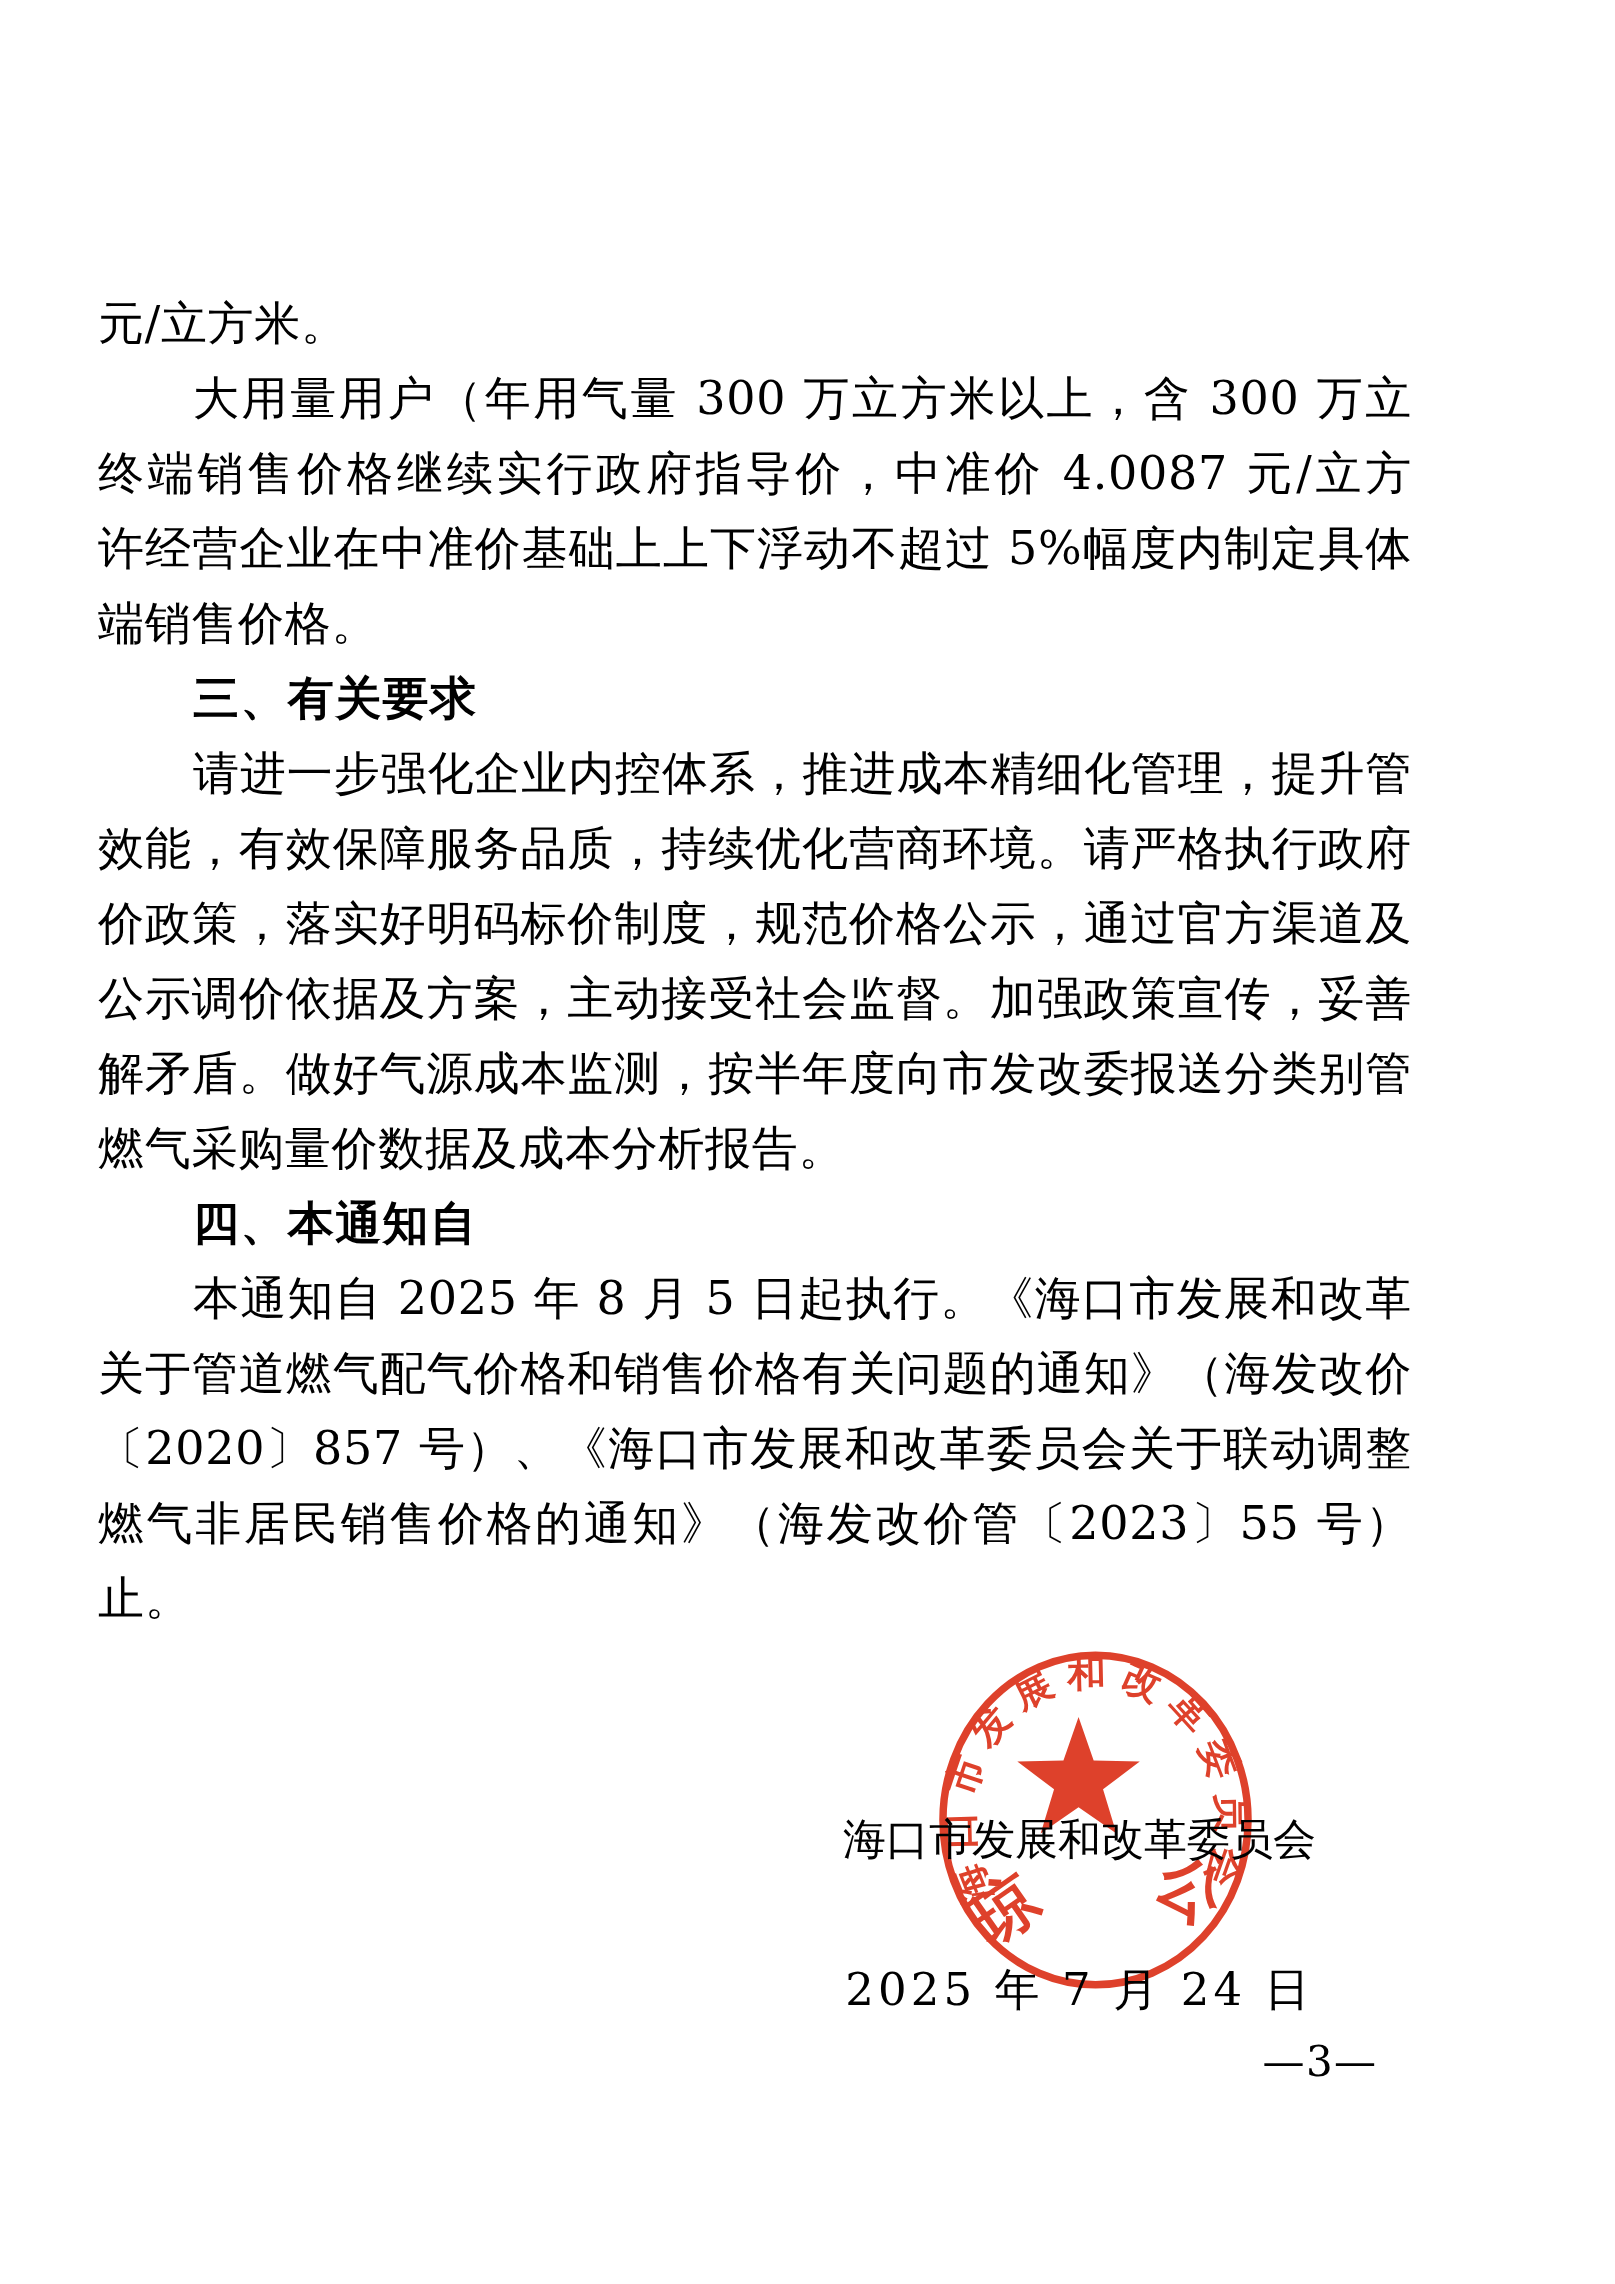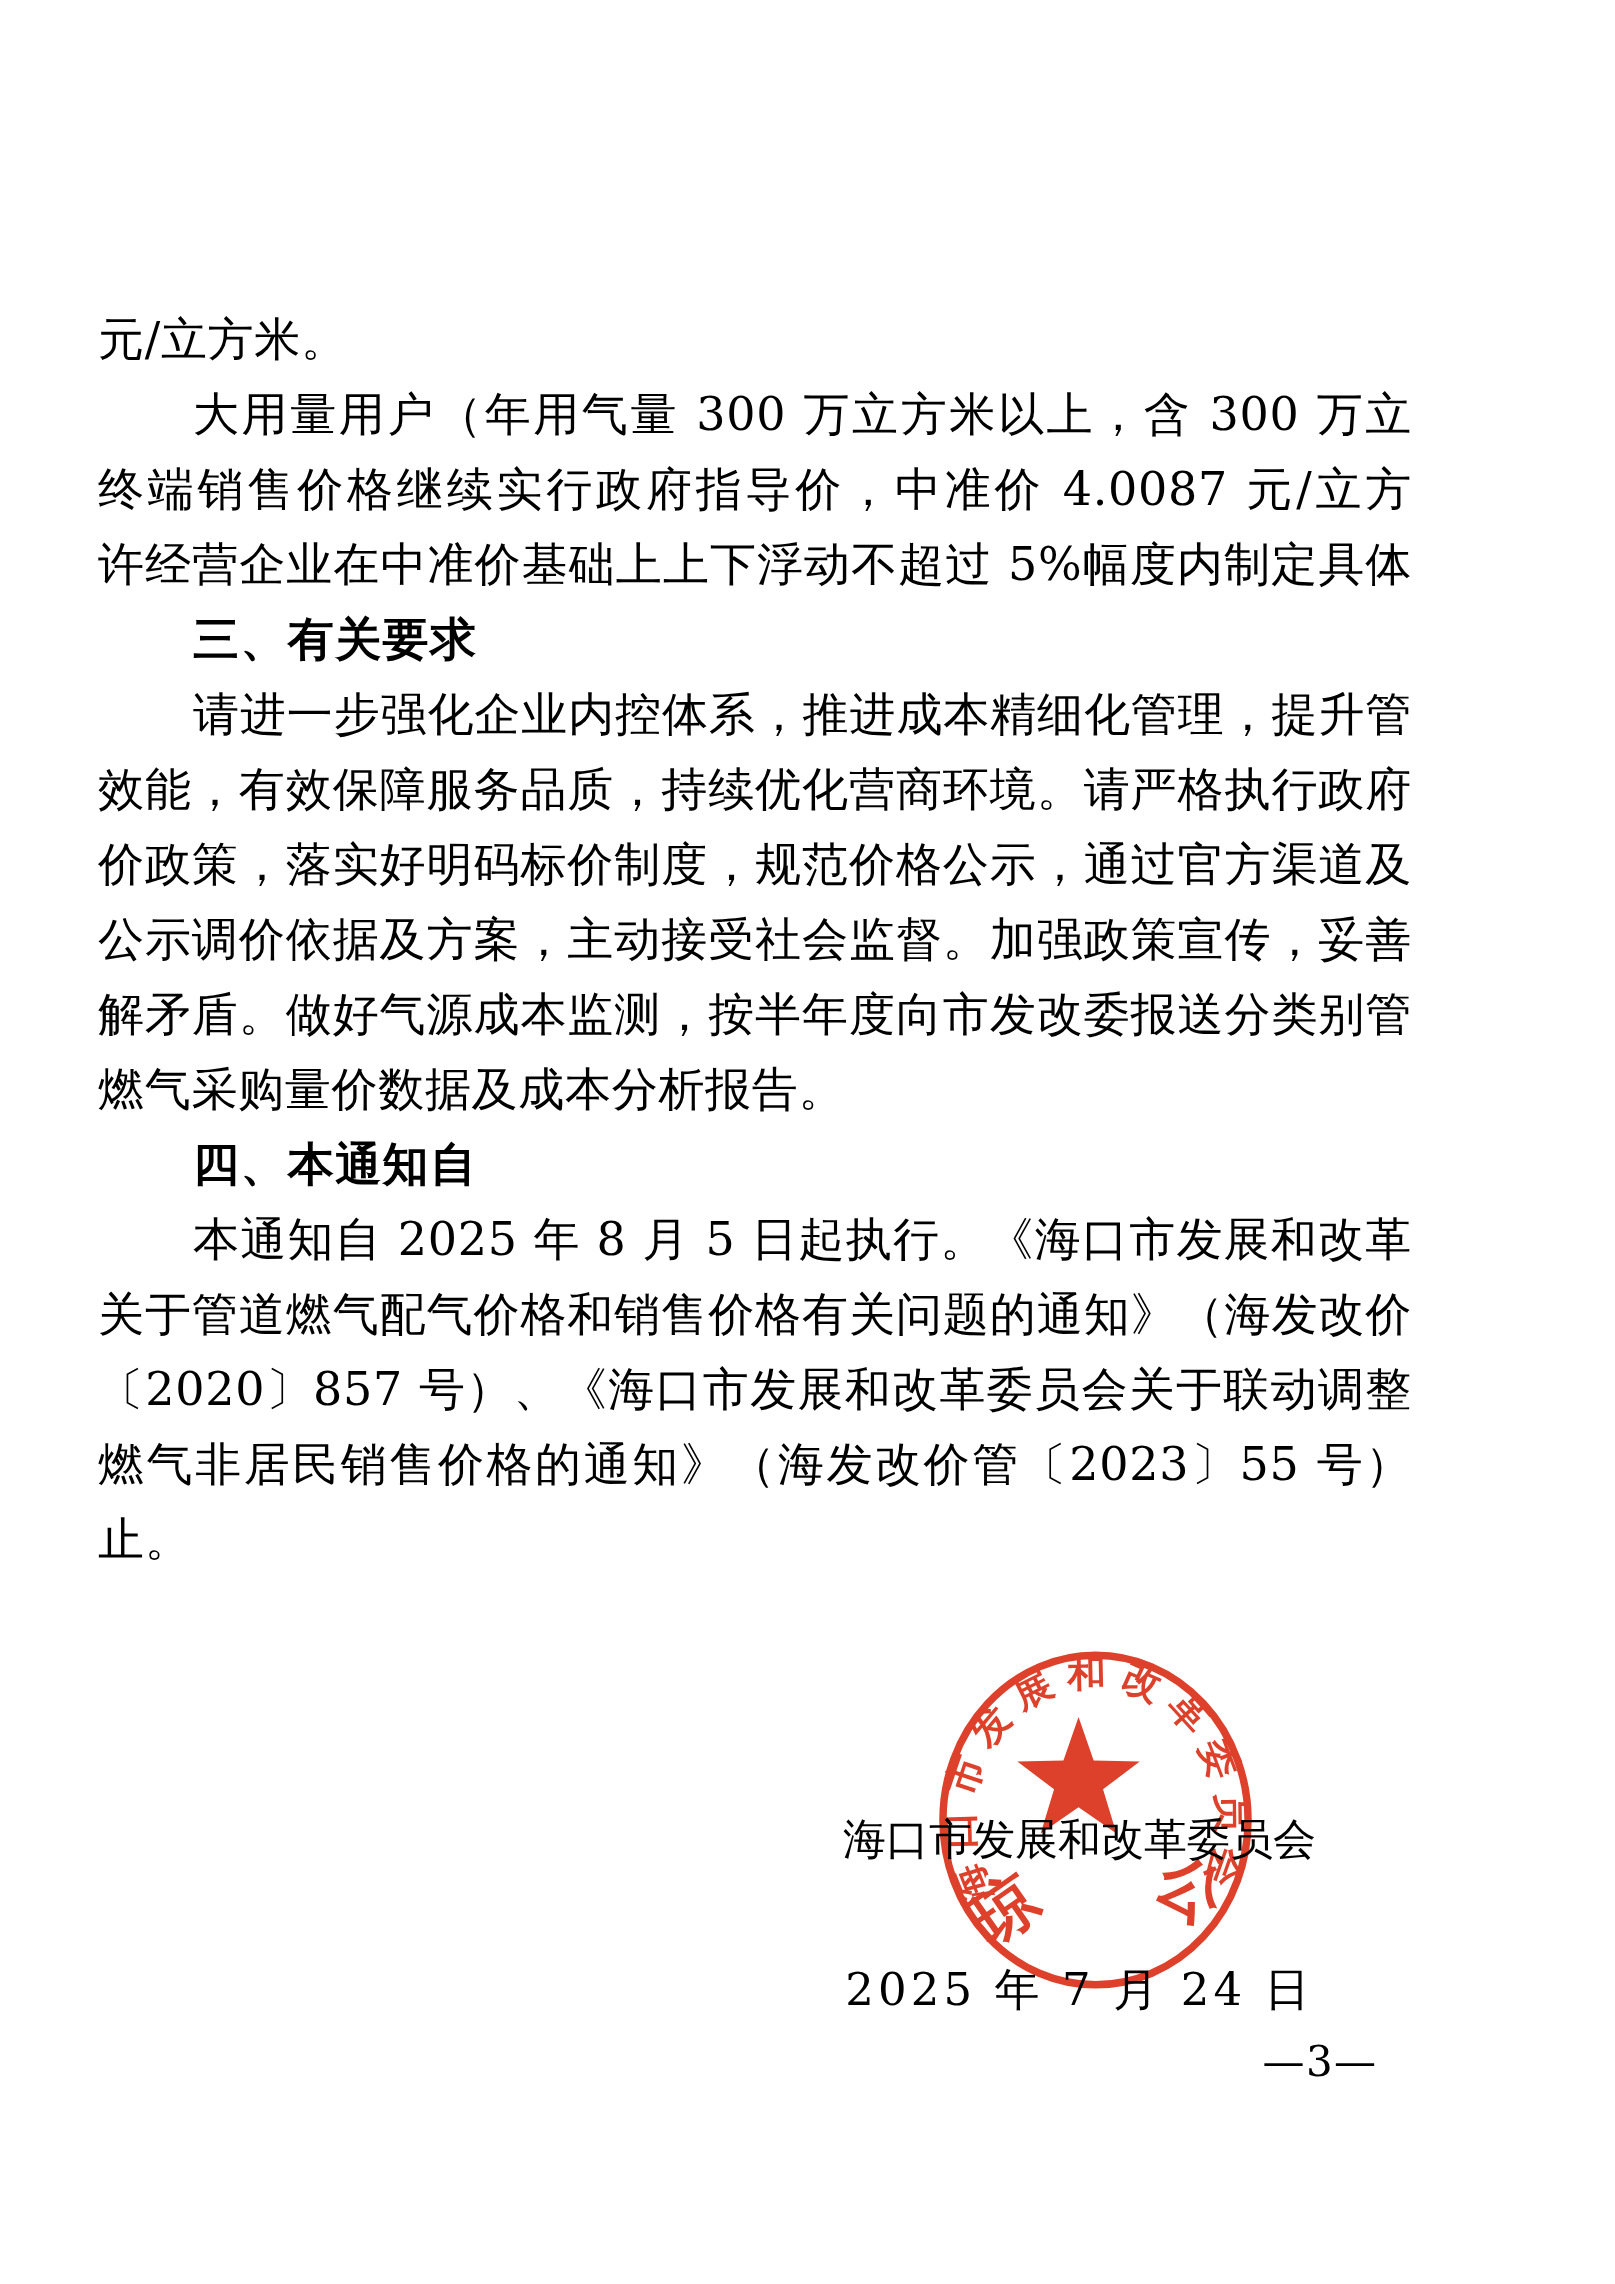--- a/index.html
+++ b/index.html
@@ -13,21 +13,21 @@
     overflow: hidden;
   }
   .page {
     position: absolute;
     inset: 0;
     background: #ffffff;
   }
   .doc-body {
     position: absolute;
     left: 98px;
-    top: 302px;
+    top: 286px;
     width: 1314px;
   }
   .line {
     height: 75px;
     line-height: 75px;
     font-size: 46px;
     letter-spacing: 0.7px;
     white-space: nowrap;
   }
   .line.fill {
@@ -87,20 +87,21 @@
 </head>
 <body>
 
 <div class="page">
 
   <div class="doc-body">
     <div class="line short">元/立方米。</div>
     <div class="line indent fill">大用量用户（年用气量 300 万立方米以上，含 300 万立方米）</div>
     <div class="line fill">终端销售价格继续实行政府指导价，中准价 4.0087 元/立方米，允</div>
     <div class="line fill">许经营企业在中准价基础上上下浮动不超过 5%幅度内制定具体终</div>
+    <div class="line short">端销售价格。</div>
     <div class="line indent heading">三、有关要求</div>
     <div class="line indent fill">请进一步强化企业内控体系，推进成本精细化管理，提升管理</div>
     <div class="line fill">效能，有效保障服务品质，持续优化营商环境。请严格执行政府定</div>
     <div class="line fill">价政策，落实好明码标价制度，规范价格公示，通过官方渠道及时</div>
     <div class="line fill">公示调价依据及方案，主动接受社会监督。加强政策宣传，妥善化</div>
     <div class="line fill">解矛盾。做好气源成本监测，按半年度向市发改委报送分类别管道</div>
     <div class="line short">燃气采购量价数据及成本分析报告。</div>
     <div class="line indent heading">四、本通知自</div>
     <div class="line indent fill">本通知自 2025 年 8 月 5 日起执行。《海口市发展和改革委员会</div>
     <div class="line fill">关于管道燃气配气价格和销售价格有关问题的通知》（海发改价管</div>

